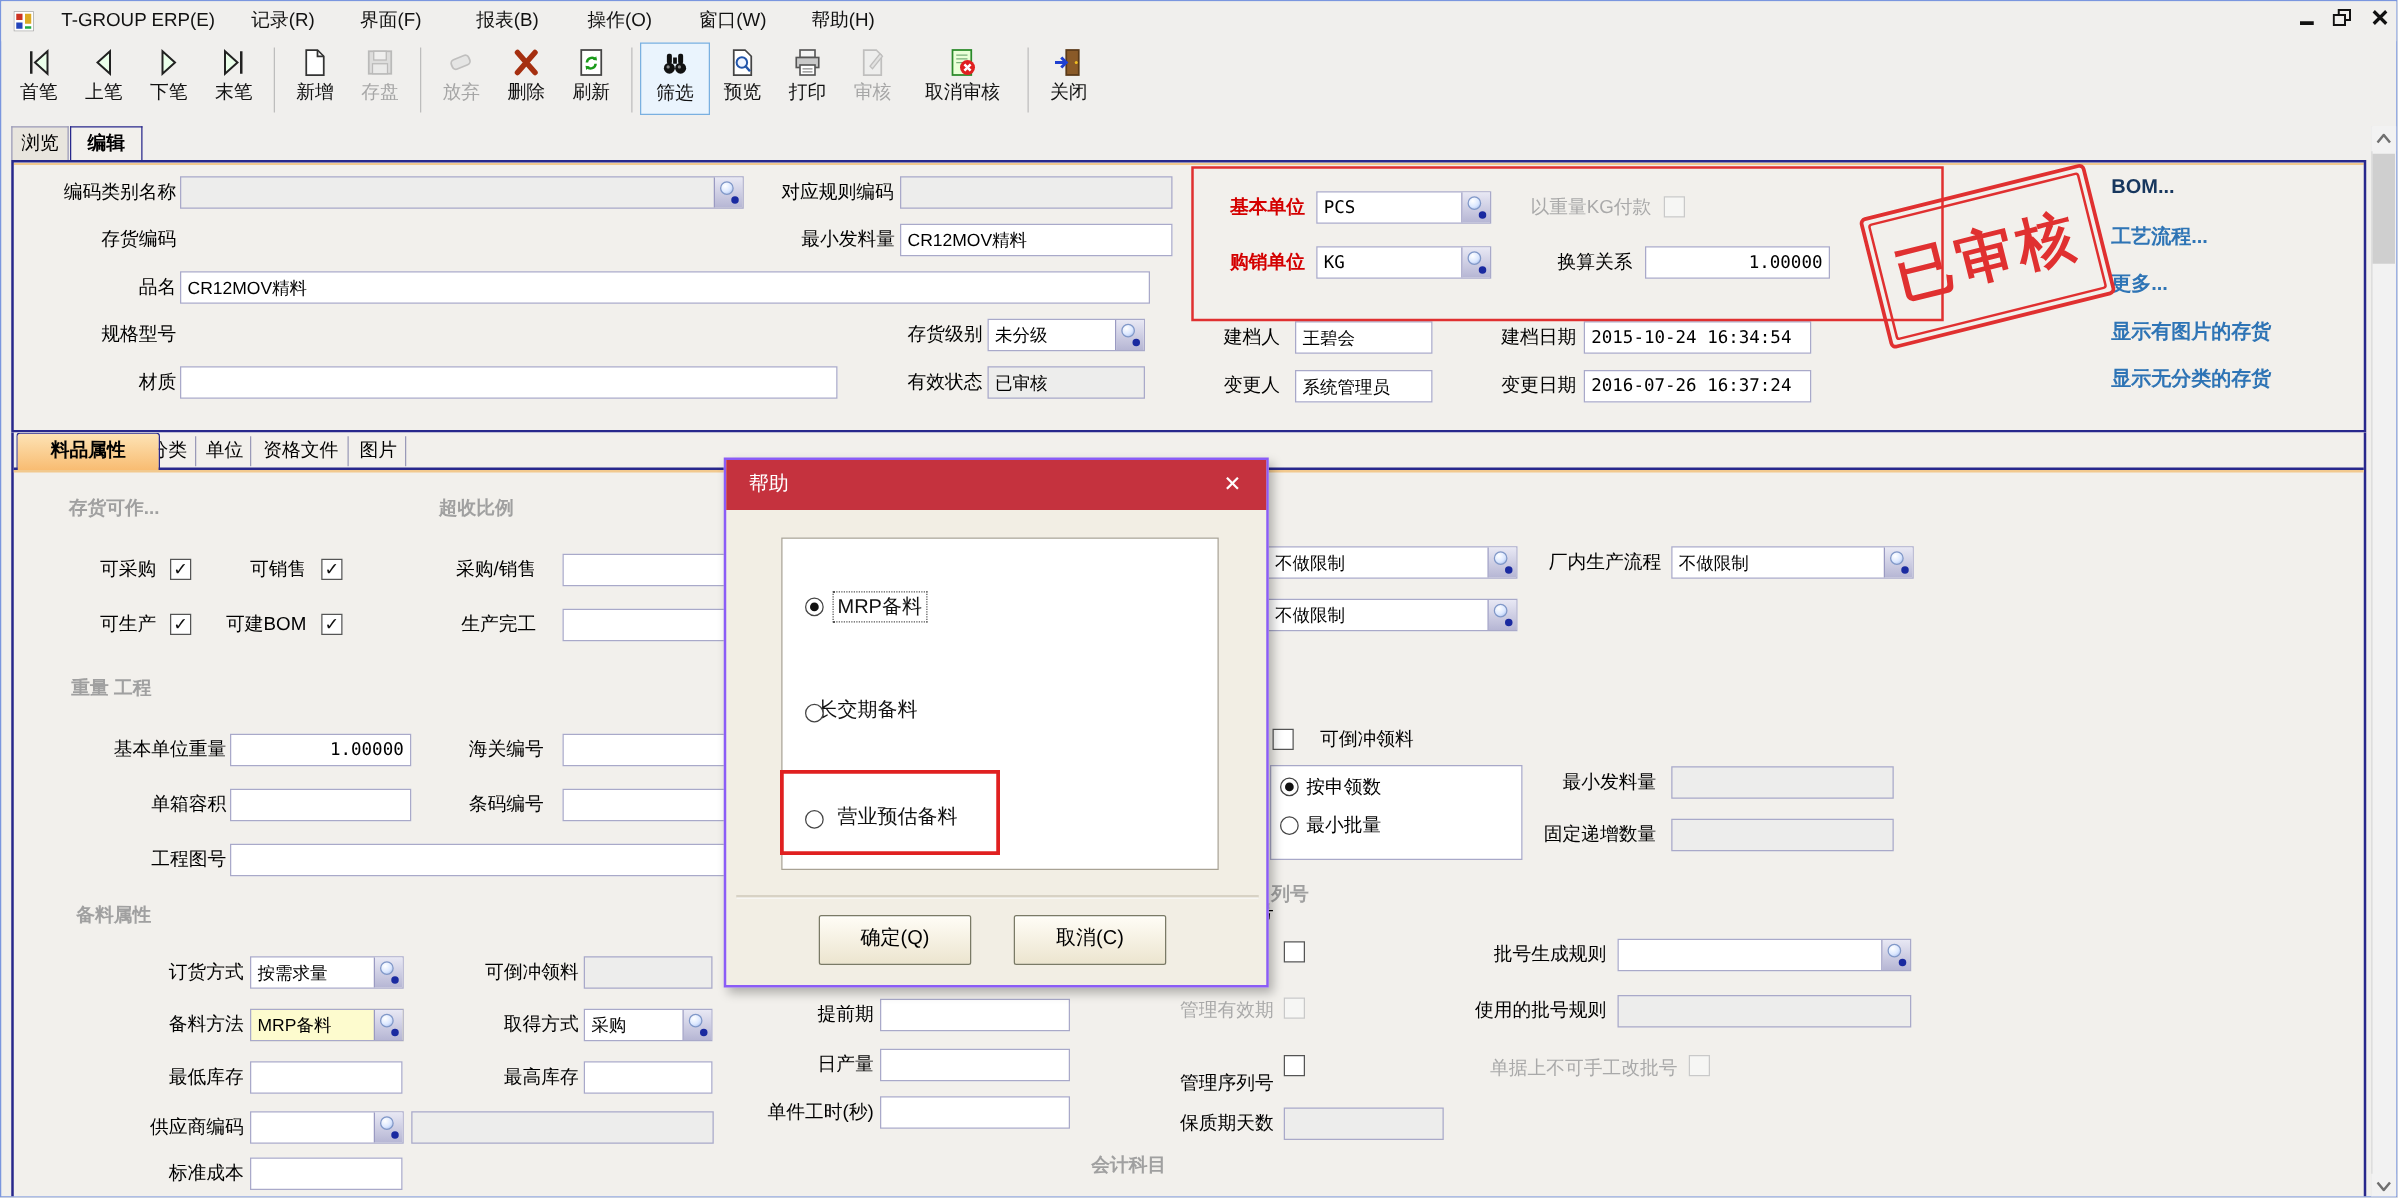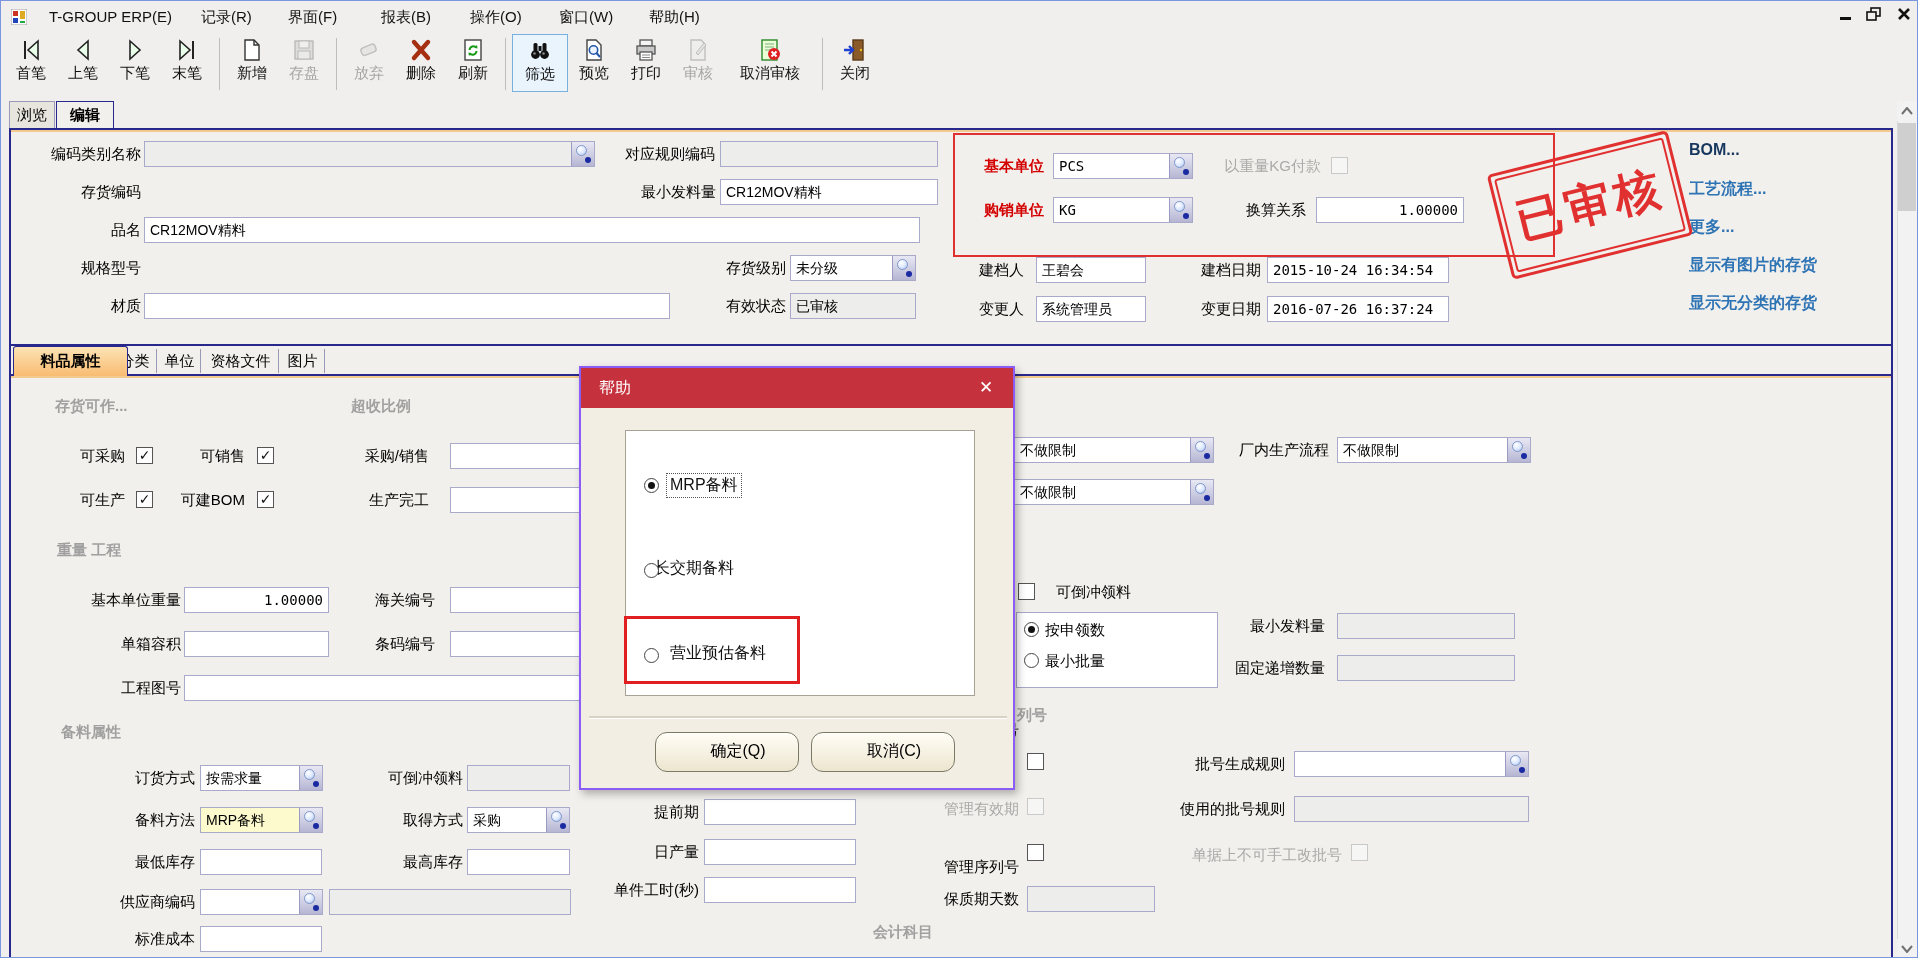--- a/index.html
+++ b/index.html
@@ -71,23 +71,23 @@
           border:2px solid #8b5cf6;box-shadow:3px 4px 8px rgba(0,0,0,.28);z-index:20;box-sizing:border-box;margin-top:32px;}
   #dlgtitle{position:absolute;left:0;top:0;right:0;height:40px;background:#c5323e;color:#fff;
           font-size:16px;line-height:40px;padding-left:18px;box-sizing:border-box;}
   #dlgclose{position:absolute;right:14px;top:0;width:26px;height:40px;line-height:40px;text-align:center;
           color:#fff;font-size:17px;cursor:pointer;}
   #dlglist{position:absolute;left:44px;top:62px;width:350px;height:266px;background:#fff;border:1px solid #a8a294;box-sizing:border-box;}
   .dlgopt-label{position:absolute;font-size:16px;color:#111;white-space:nowrap;}
   .focusdot{border:1px dotted #555;padding:1px 3px;}
   #dlgredbox{position:absolute;left:-2px;top:185px;width:170px;height:62px;border:3px solid #e02020;z-index:2;}
   #dlgsep{position:absolute;left:8px;top:348px;width:418px;height:2px;background:#d8d2c4;border-bottom:1px solid #fff;}
-  .dlgbtn{position:absolute;top:364px;width:120px;height:38px;border:1px solid #7a7a66;border-radius:12px;
+  .dlgbtn{position:absolute;top:364px;width:120px;height:38px;border:1px solid #7a7a66;border-radius:2px;
           background:linear-gradient(#fffdf6,#ece5cf);box-shadow:inset 0 1px 0 #fff;
-          font-size:16px;text-align:center;line-height:36px;cursor:pointer;padding-left:22px;}
+          font-size:16px;text-align:center;line-height:36px;cursor:pointer;}
   
   #rgpanel{position:absolute;left:1015px;top:611px;width:202px;height:76px;background:#fff;border:1px solid #a8a8c8;box-sizing:border-box;z-index:2;}
   
   #sbtrack{position:absolute;left:1896px;top:100px;width:20px;height:858px;background:#f2f2f2;border-left:1px solid #d8d8d8;box-sizing:border-box;z-index:2;}
   .sbbtn{position:absolute;left:1896px;width:20px;height:20px;background:#f2f2f2;z-index:3;display:flex;align-items:center;justify-content:center;}
   #sbthumb{position:absolute;left:1897px;top:122px;width:18px;height:88px;background:#cfcfcf;z-index:3;}
 </style>
 </head>
 <body>
 

